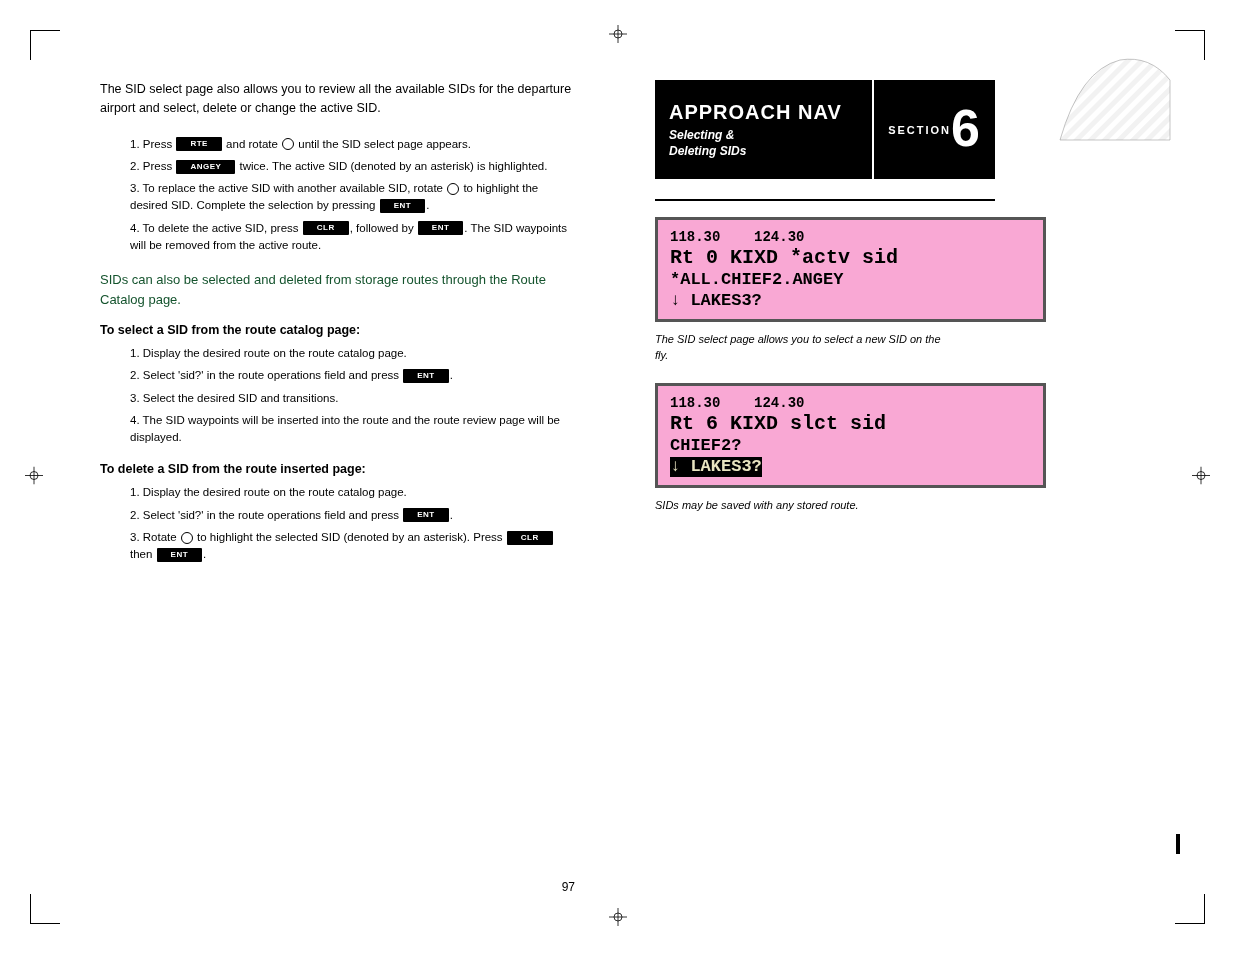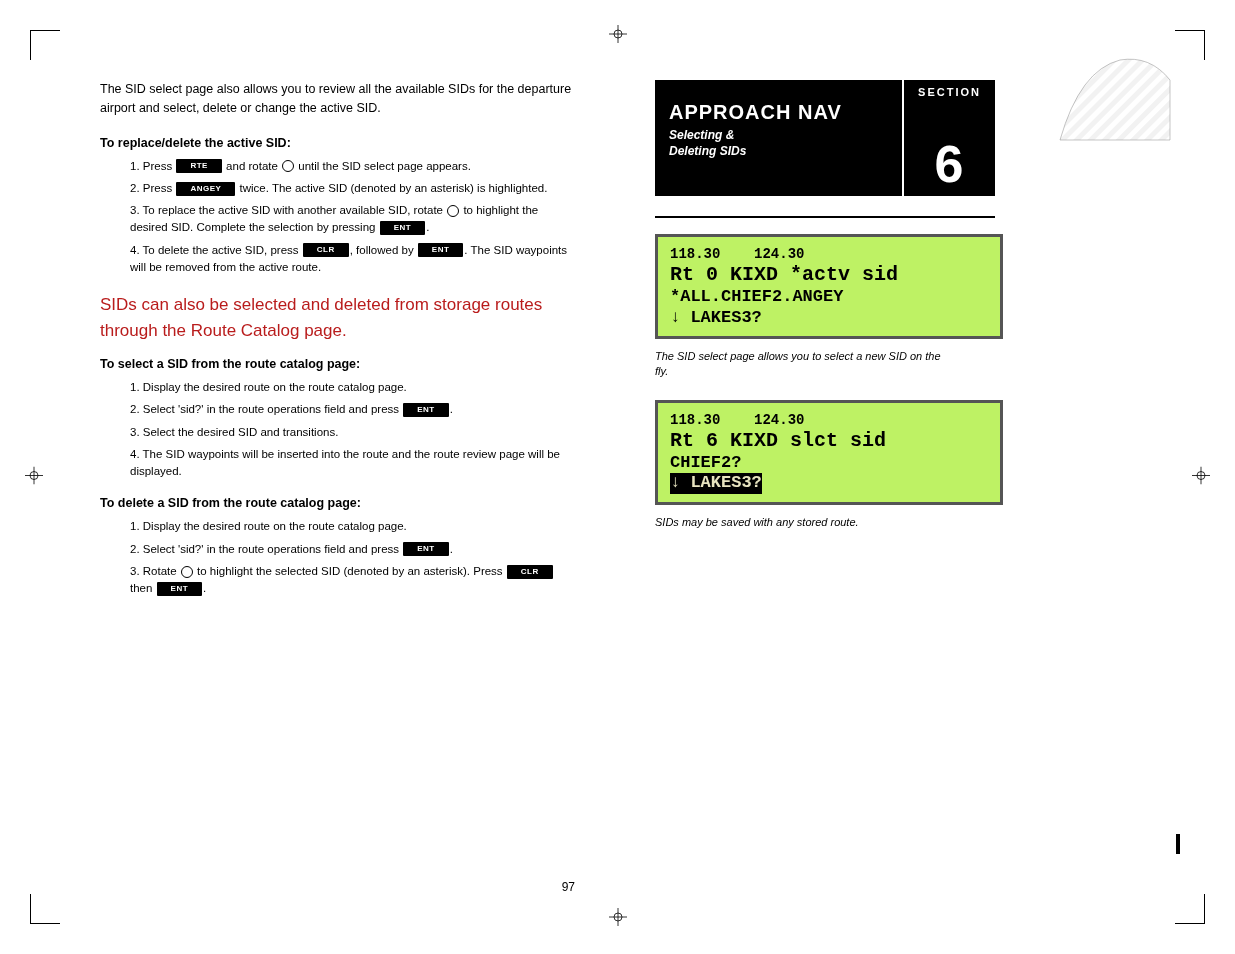--- a/index.html
+++ b/index.html
@@ -83,24 +83,24 @@
     }
 
     .steps-list li {
       font-size: 11.5px;
       line-height: 1.5;
       margin-bottom: 5px;
       color: #000;
     }
 
     .subsection-text {
-      font-size: 17px;
+      font-size: 13px;
       line-height: 1.5;
       margin-bottom: 14px;
-      color: #b91c1c;
+      color: #14532d;
     }
 
     .page-number {
       position: absolute;
       bottom: 60px;
       right: 60px;
       font-size: 12px;
     }
 
     
@@ -140,52 +140,51 @@
       font-style: italic;
       font-weight: bold;
       line-height: 1.3;
       margin-top: 4px;
     }
 
     .section-number-box {
       background: #000;
       color: #fff;
       display: flex;
-      flex-direction: column;
+      flex-direction: row;
       align-items: center;
       justify-content: flex-start;
       padding: 6px 14px;
       font-size: 11px;
       font-weight: bold;
       letter-spacing: 1px;
       border-left: 2px solid #fff;
-      gap: 44px;
     }
 
     .section-number-box .section-word {
       font-size: 11px;
       font-weight: bold;
       letter-spacing: 2px;
     }
 
     .section-number-box .section-num {
       font-size: 52px;
       font-weight: bold;
       line-height: 1;
       margin-top: -4px;
     }
 
     
     .gps-screen {
-      background: #bef264;
+      background: #f9a8d4;
       border: 3px solid #555;
       padding: 8px 12px;
       font-family: 'Courier New', monospace;
       margin-bottom: 10px;
-      width: 348px;
+      width: 391px;
     }
 
     .gps-screen .freq-line {
       font-size: 14px;
       font-weight: bold;
       color: #000;
       line-height: 1.3;
     }
 
     .gps-screen .display-line {
@@ -290,21 +289,20 @@
       <line x1="9" y1="0" x2="9" y2="18" stroke="#000" stroke-width="0.8"></line>
       <line x1="0" y1="9" x2="18" y2="9" stroke="#000" stroke-width="0.8"></line>
       <circle cx="9" cy="9" r="4" fill="none" stroke="#000" stroke-width="0.8"></circle>
     </svg>
   </div>
 
   <div class="left-col">
 
     <p class="intro-text">The SID select page also allows you to review all the available SIDs for the departure airport and select, delete or change the active SID.</p>
 
-    <p class="section-heading">To replace/delete the active SID:</p>
 
     <ol class="steps-list">
       <li>
         <span>1. Press <span class="key-btn">RTE</span> and rotate <span class="key-circle"></span> until the SID select page appears.</span>
       </li>
       <li>
         <span>2. Press <span class="key-btn">ANGEY</span> twice. The active SID (denoted by an asterisk) is highlighted.</span>
       </li>
       <li>
         <span>3. To replace the active SID with another available SID, rotate <span class="key-circle"></span> to highlight the desired SID. Complete the selection by pressing <span class="key-btn">ENT</span>.</span>
@@ -318,21 +316,21 @@
 
     <p class="section-heading">To select a SID from the route catalog page:</p>
 
     <ol class="steps-list">
       <li>1. Display the desired route on the route catalog page.</li>
       <li>2. Select 'sid?' in the route operations field and press <span class="key-btn">ENT</span>.</li>
       <li>3. Select the desired SID and transitions.</li>
       <li>4. The SID waypoints will be inserted into the route and the route review page will be displayed.</li>
     </ol>
 
-    <p class="section-heading">To delete a SID from the route catalog page:</p>
+    <p class="section-heading">To delete a SID from the route inserted page:</p>
 
     <ol class="steps-list">
       <li>1. Display the desired route on the route catalog page.</li>
       <li>2. Select 'sid?' in the route operations field and press <span class="key-btn">ENT</span>.</li>
       <li>3. Rotate <span class="key-circle"></span> to highlight the selected SID (denoted by an asterisk). Press <span class="key-btn">CLR</span> then <span class="key-btn">ENT</span>.</li>
     </ol>
 
     <div class="page-number">97</div>
 
   </div>

